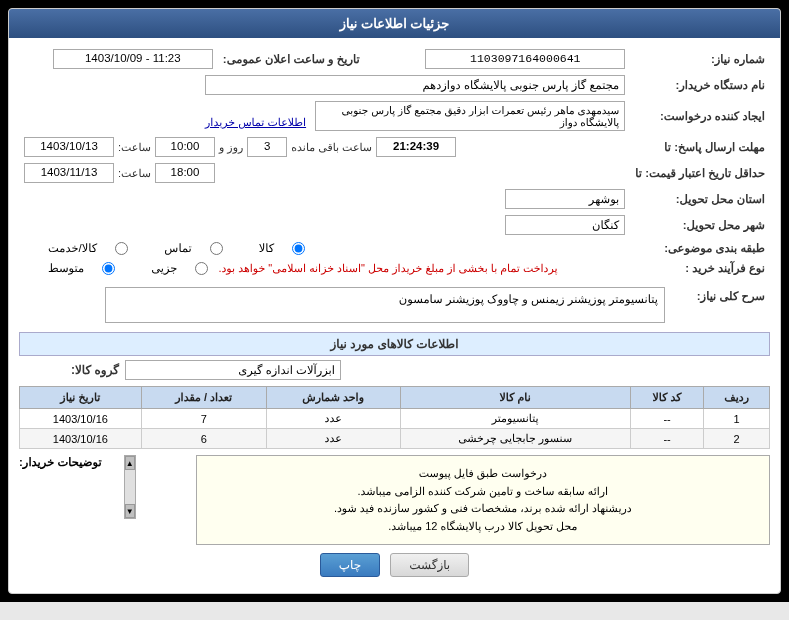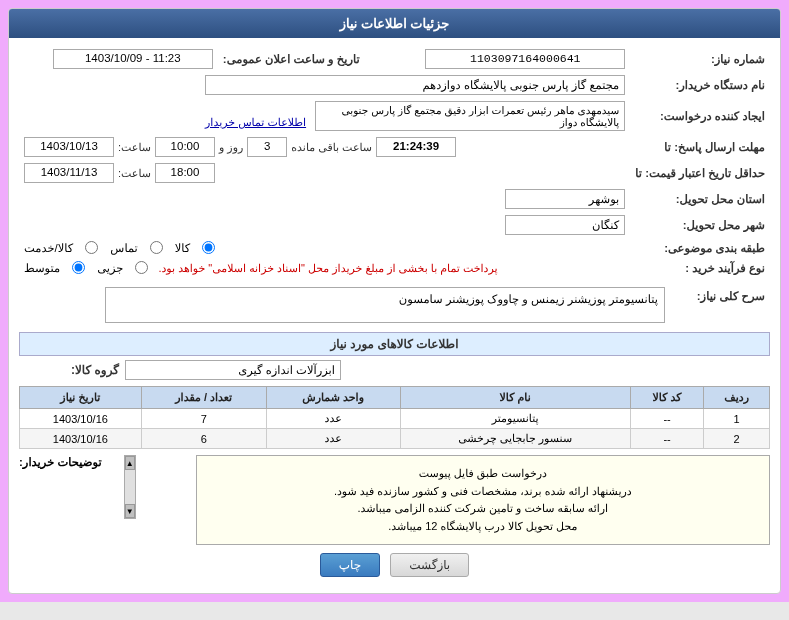--- a/index.html
+++ b/index.html
@@ -6,21 +6,21 @@
     body {
       font-family: Tahoma, Arial, sans-serif;
       font-size: 12px;
       background: #e8e8e8;
       direction: rtl;
       min-height: 620px;
       width: 789px;
     }
     .page-wrapper {
       width: 789px;
-      background: #f0abfc;
+      background: #000000;
       padding: 8px;
     }
     .main-card {
       background: #fff;
       border: 1px solid #ccc;
       border-radius: 4px;
       overflow: hidden;
     }
     .card-header {
       background: linear-gradient(to bottom, #4a6fa5, #2d4f80);
@@ -92,23 +92,24 @@
       color: #333;
     }
     .radio-group {
       display: flex;
       gap: 12px;
       flex-direction: row-reverse;
       align-items: center;
     }
     .radio-item {
       display: flex;
-      align-items: flex-start;
-      gap: 12px;
+      align-items: center;
+      gap: 18px;
       flex-direction: row-reverse;
+      margin-left: 24px;
     }
     .items-table {
       width: 100%;
       border-collapse: collapse;
       margin: 6px 0;
       font-size: 11px;
     }
     .items-table th {
       background: #c8daf0;
       border: 1px solid #aaa;
@@ -381,22 +382,22 @@
 
       <div class="desc-area">
         <span class="desc-label">توضیحات خریدار:</span>
         <div class="scrollbar-stub">
           <div class="scroll-up">▲</div>
           <div style="flex:1;"></div>
           <div class="scroll-down">▼</div>
         </div>
         <div class="desc-scrollbox" id="desc-content">
             <div>درخواست طبق فایل پیوست</div>
+            <div>ارائه سابقه ساخت و تامین شرکت کننده الزامی میباشد.</div>
             <div>دریشنهاد ارائه شده برند، مشخصات فنی و کشور سازنده فید شود.</div>
-            <div>ارائه سابقه ساخت و تامین شرکت کننده الزامی میباشد.</div>
             <div>محل تحویل کالا درب پالایشگاه 12 میباشد.</div>
           </div>
       </div>
 
       <div class="footer-buttons">
         <button class="btn btn-back">بازگشت</button>
         <button class="btn btn-print">چاپ</button>
       </div>
 
     </div>

